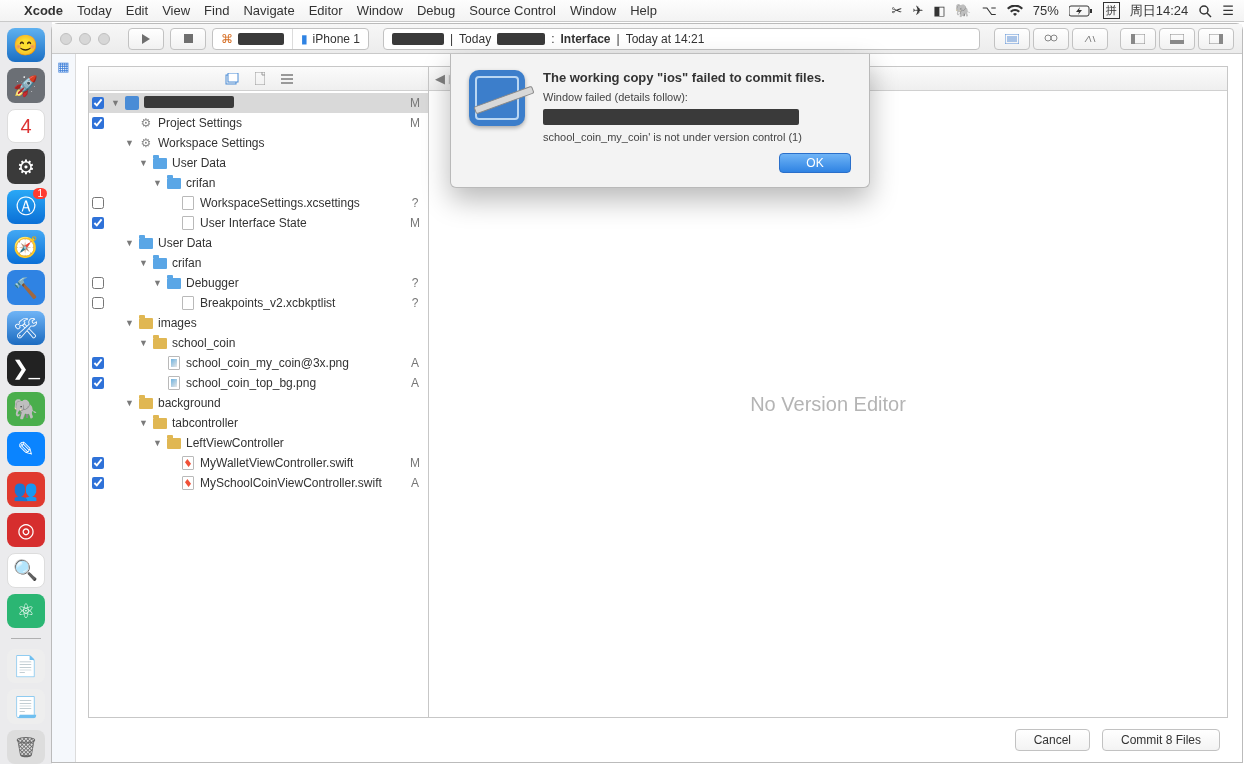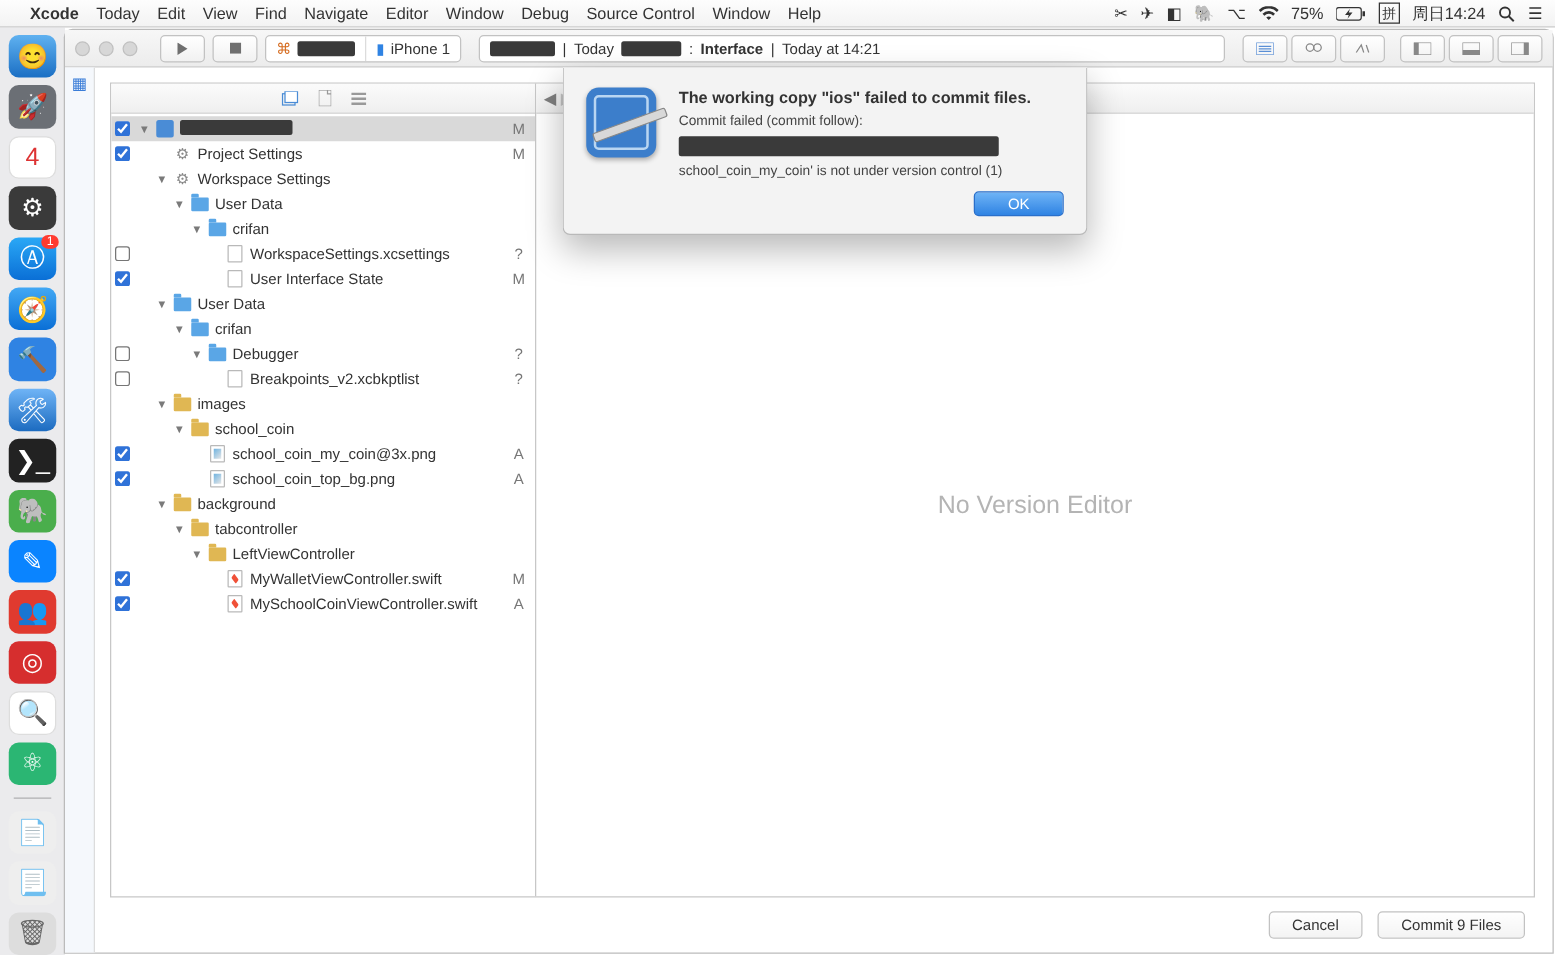--- a/index.html
+++ b/index.html
@@ -474,32 +474,32 @@
         <div class="diffpane">
           <div class="diffhead">
             <span>◀</span>&nbsp;
             <span style="opacity:.4">▶</span>
           </div>
           <div class="diffbody">No Version Editor</div>
         </div>
       </div>
       <div class="bottom-buttons">
         <div class="btn">Cancel</div>
-        <div class="btn">Commit 9 Files</div>
+        <div class="btn">Commit 8 Files</div>
       </div>
     </div>
   </div>
 </div>
 
 <div class="dialog">
   <div class="iconwrap">
       <div class="xcodeicon"></div>
     </div>
   <div class="body">
     <h3>The working copy "ios" failed to commit files.</h3>
-    <p>Commit failed (commit follow):</p>
+    <p>Window failed (details follow):</p>
     <div class="maskrow"></div>
     <p>school_coin_my_coin' is not under version control (1)</p>
     <div class="okrow">
         <div class="okbtn">OK</div>
       </div>
   </div>
 </div>
 
 </body></html>

